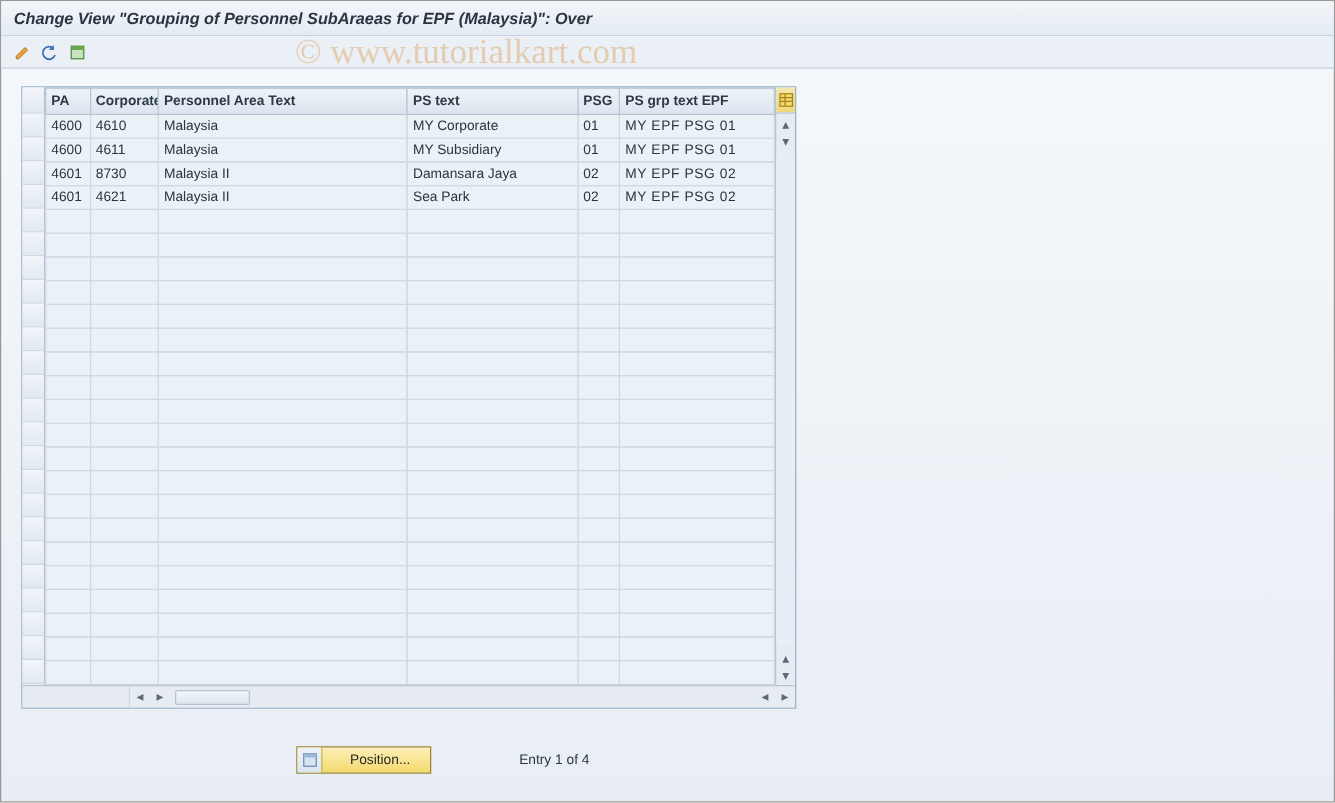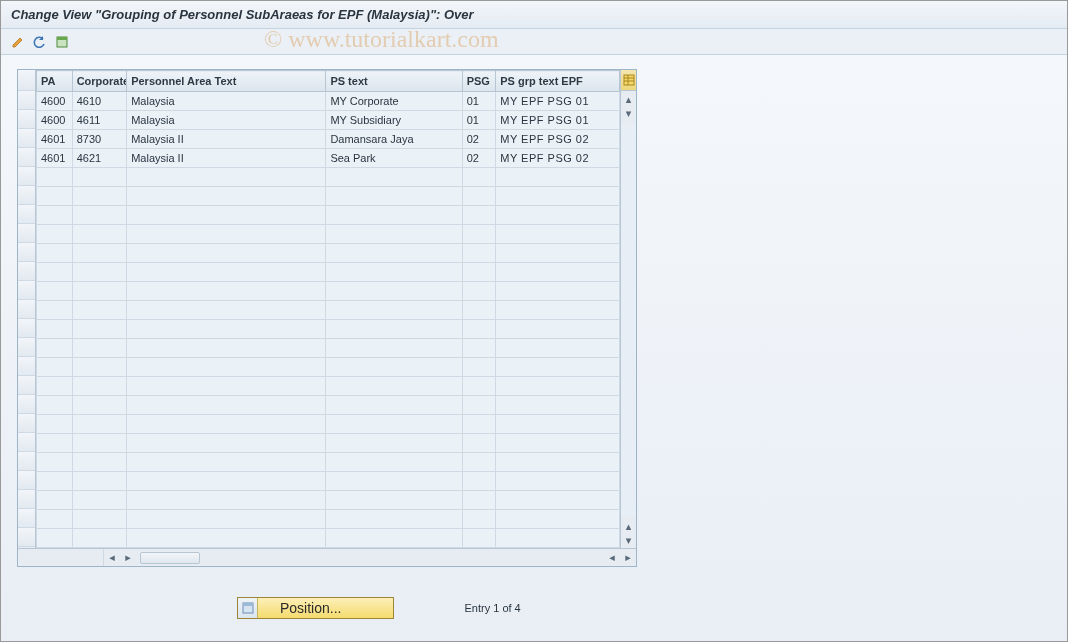--- a/index.html
+++ b/index.html
@@ -45,26 +45,25 @@
     height: 18px;
     display: flex;
     align-items: center;
     justify-content: center;
     cursor: pointer;
   }
   .watermark {
     position: absolute;
     top: 25px;
     left: 235px;
-    font-size: 24px;
+    font-size: 28px;
     color: rgba(220, 160, 90, 0.45);
     font-family: Georgia, serif;
     pointer-events: none;
     z-index: 50;
-    margin-left: 28px;
   }
   .content {
     padding: 14px 16px 0 16px;
   }
   .grid-wrap {
     border: 1px solid #9db5c9;
     background: #d9e3ed;
     width: 620px;
     position: relative;
   }
@@ -175,23 +174,22 @@
     gap: 70px;
     padding-left: 220px;
   }
   .position-btn {
     display:flex;
     align-items:center;
     height: 22px;
     border: 1px solid #9c8534;
     background: linear-gradient(#fdf0b8, #f4da6e);
     cursor:pointer;
-    font-size:14px;
+    font-size:11px;
     color:#2a2a2a;
-    padding-right: 36px;
   }
   .position-btn .icon-slot {
     width:20px; height:100%;
     border-right:1px solid #c6b45f;
     background: linear-gradient(#eef3f8, #dbe5ee);
     display:flex;align-items:center;justify-content:center;
   }
   .position-btn .lbl { padding: 0 16px 0 22px; }
   .entry-text { color:#2a3540; font-size:11px; }
 </style>

